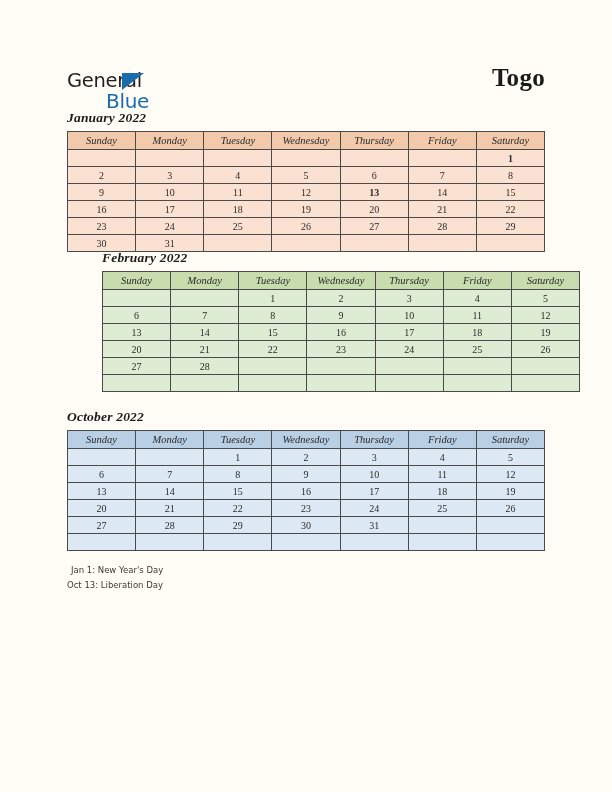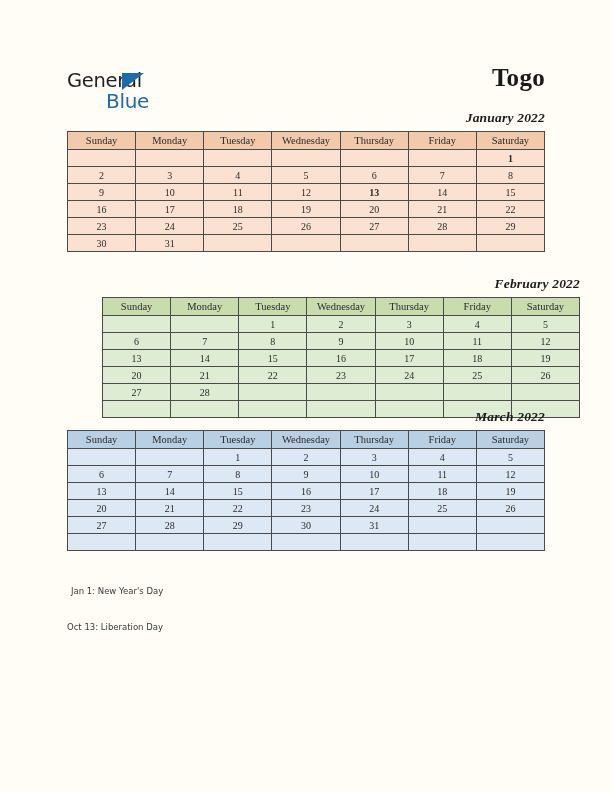--- a/index.html
+++ b/index.html
@@ -71,25 +71,25 @@
     letter-spacing: 0.3px;
   }
 
   
   .month-block {
     position: absolute;
     left: 67px;
     width: 478px;
   }
   #month-0 { top: 110px; }
-  #month-1 { top: 276px; padding-left: 35px; }
+  #month-1 { top: 250px; padding-left: 35px; }
   #month-2 { top: 409px; }
 
   .month-title {
-    text-align: right;
+    text-align: left;
     font-family: "Liberation Serif", serif;
     font-style: italic;
     font-weight: bold;
     font-size: 13.5px;
     color: #1a1a1a;
     margin-bottom: 5px;
     letter-spacing: 0.2px;
   }
 
   table.cal {
@@ -101,20 +101,21 @@
     border: 1px solid #4a4a4a;
     height: 16px;
     text-align: center;
     vertical-align: middle;
     padding: 0;
     font-family: "Liberation Serif", serif;
     font-size: 10px;
     color: #2b2b2b;
   }
   table.cal th {
+    font-style: italic;
     font-size: 10.5px;
     height: 17px;
     font-weight: normal;
   }
   table.cal td.day {
     font-size: 10px;
   }
   td.holiday {
     color: #e3210d;
     font-weight: bold;
@@ -136,21 +137,20 @@
     left: 67px;
     top: 563px;
     width: 400px;
   }
   .holiday-notes .note {
     font-family: "DejaVu Sans", sans-serif;
     font-size: 8.5px;
     color: #3a3a3a;
     line-height: 14.5px;
     white-space: nowrap;
-    margin-top: 21px;
   }
   .holiday-notes .note:first-child { padding-left: 4px; }
 </style>
 </head>
 <body>
 
 <div class="page-header">
   <div class="logo">
     <span class="logo-general">General</span>
     <span class="logo-triangle"></span>
@@ -299,21 +299,21 @@
           <td class="day"></td>
           <td class="day"></td>
           <td class="day"></td>
           <td class="day"></td>
         </tr>
       </tbody>
   </table>
 </div>
 
 <div class="month-block" id="month-2">
-  <div class="month-title">March 2022</div>
+  <div class="month-title">October 2022</div>
   <table class="cal theme-mar">
     <thead>
       <tr>
         <th>Sunday</th>
         <th>Monday</th>
         <th>Tuesday</th>
         <th>Wednesday</th>
         <th>Thursday</th>
         <th>Friday</th>
         <th>Saturday</th>

